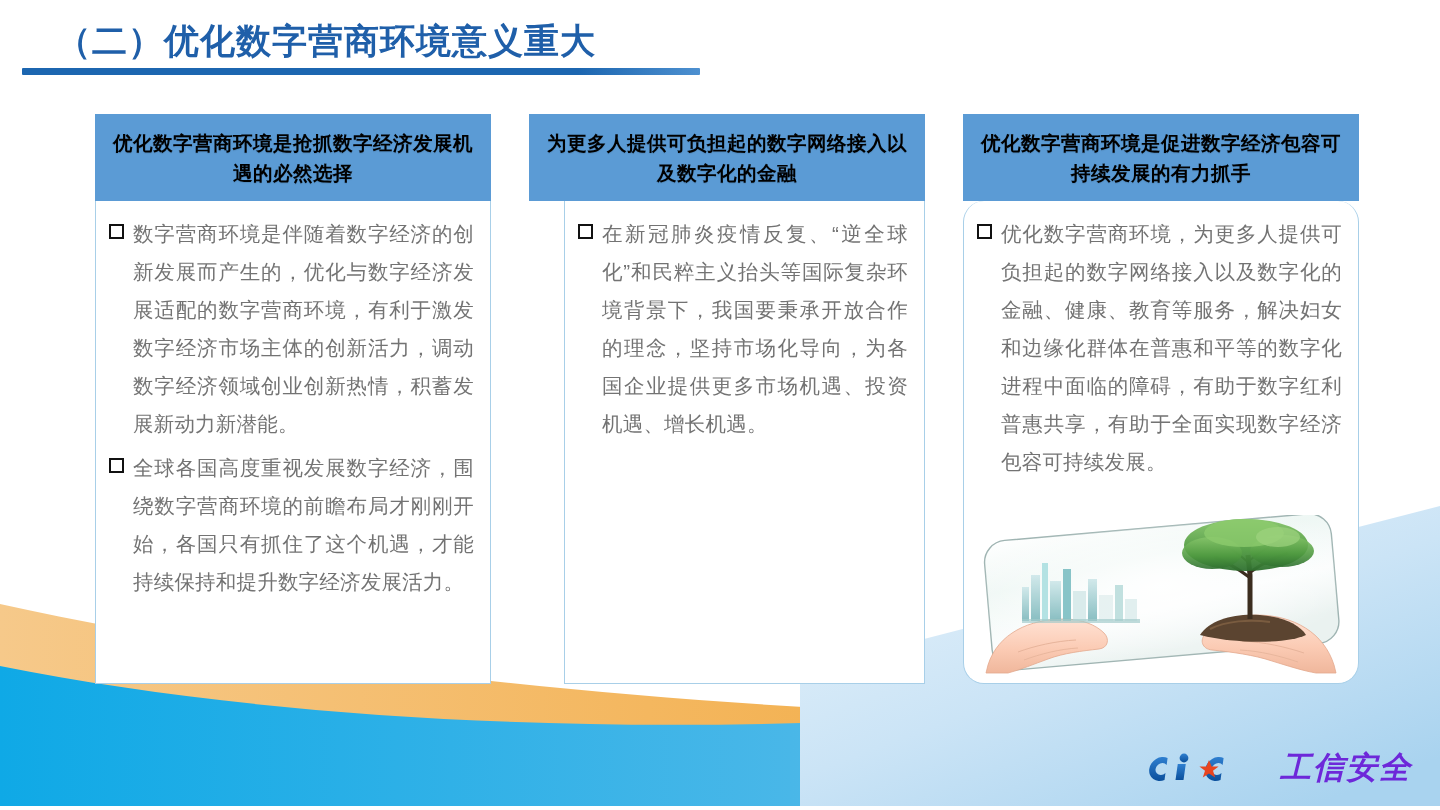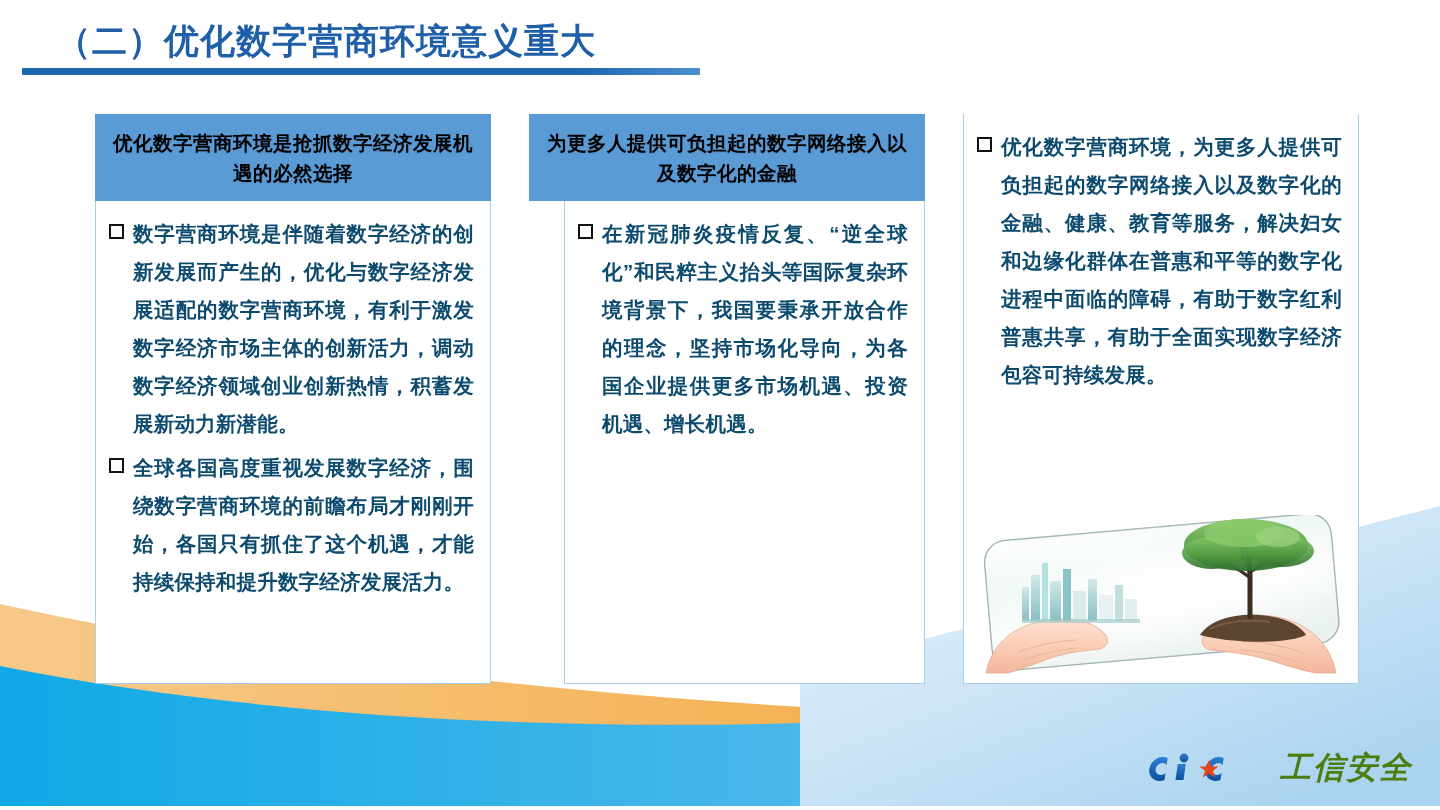--- a/index.html
+++ b/index.html
@@ -104,44 +104,43 @@
     border: 1.6px solid #a8cfe8;
     border-top: none;
     background: #ffffff;
     padding: 14px 16px 12px 13px;
     position: relative;
   }
 
   
   .card.c1 .card-body { height: 480px; }
   .card.c2 .card-body { height: 497px; margin-left: 35px; }
-  .card.c3 .card-body { height: 497px; }
+  .card.c3 .card-body { height: 497px; border-radius: 21px; }
 
   .bullet-item {
     display: flex;
     align-items: flex-start;
     margin-bottom: 6px;
   }
   .bullet-mark {
     flex: 0 0 auto;
     width: 15px;
     height: 15px;
     border: 2.4px solid #111111;
     margin-top: 9px;
     margin-right: 9px;
   }
   .bullet-text {
     flex: 1 1 auto;
     font-size: 20.5px;
     line-height: 38px;
-    color: #0c4a6e;
+    color: #737373;
     text-align: justify;
     text-justify: inter-ideograph;
     letter-spacing: 0.2px;
-    font-weight: bold;
   }
 
   .card.c2 .bullet-item + .bullet-item { margin-top: 26px; }
 
   
   .illustration {
     position: absolute;
     left: 14px;
     bottom: 8px;
     width: 366px;
@@ -157,21 +156,21 @@
     align-items: center;
     gap: 6px;
   }
   .logo-cic {
     position: relative;
     height: 40px;
   }
   .logo-cn {
     font-size: 31px;
     font-weight: bold;
-    color: #4d7c0f;
+    color: #6d28d9;
     font-style: italic;
     letter-spacing: 2px;
     line-height: 34px;
     margin-left: 27px;
   }
 </style>
 </head>
 <body>
 
 <div class="slide">
@@ -231,20 +230,21 @@
       <div class="card-header">为更多人提供可负担起的数字网络接入以及数字化的金融</div>
       <div class="card-body">
         <div class="bullet-item">
           <span class="bullet-mark"></span>
           <span class="bullet-text">在新冠肺炎疫情反复、“逆全球化”和民粹主义抬头等国际复杂环境背景下，我国要秉承开放合作的理念，坚持市场化导向，为各国企业提供更多市场机遇、投资机遇、增长机遇。</span>
         </div>
       </div>
     </div>
 
     <div class="card c3">
+      <div class="card-header">优化数字营商环境是促进数字经济包容可持续发展的有力抓手</div>
       <div class="card-body">
         <div class="bullet-item">
           <span class="bullet-mark"></span>
           <span class="bullet-text">优化数字营商环境，为更多人提供可负担起的数字网络接入以及数字化的金融、健康、教育等服务，解决妇女和边缘化群体在普惠和平等的数字化进程中面临的障碍，有助于数字红利普惠共享，有助于全面实现数字经济包容可持续发展。</span>
         </div>
 
         <svg class="illustration" viewBox="0 0 366 160" preserveAspectRatio="none">
           <defs>
             <linearGradient id="glass" x1="0" y1="0" x2="0.4" y2="1">
               <stop offset="0%" stop-color="#ffffff"></stop>

